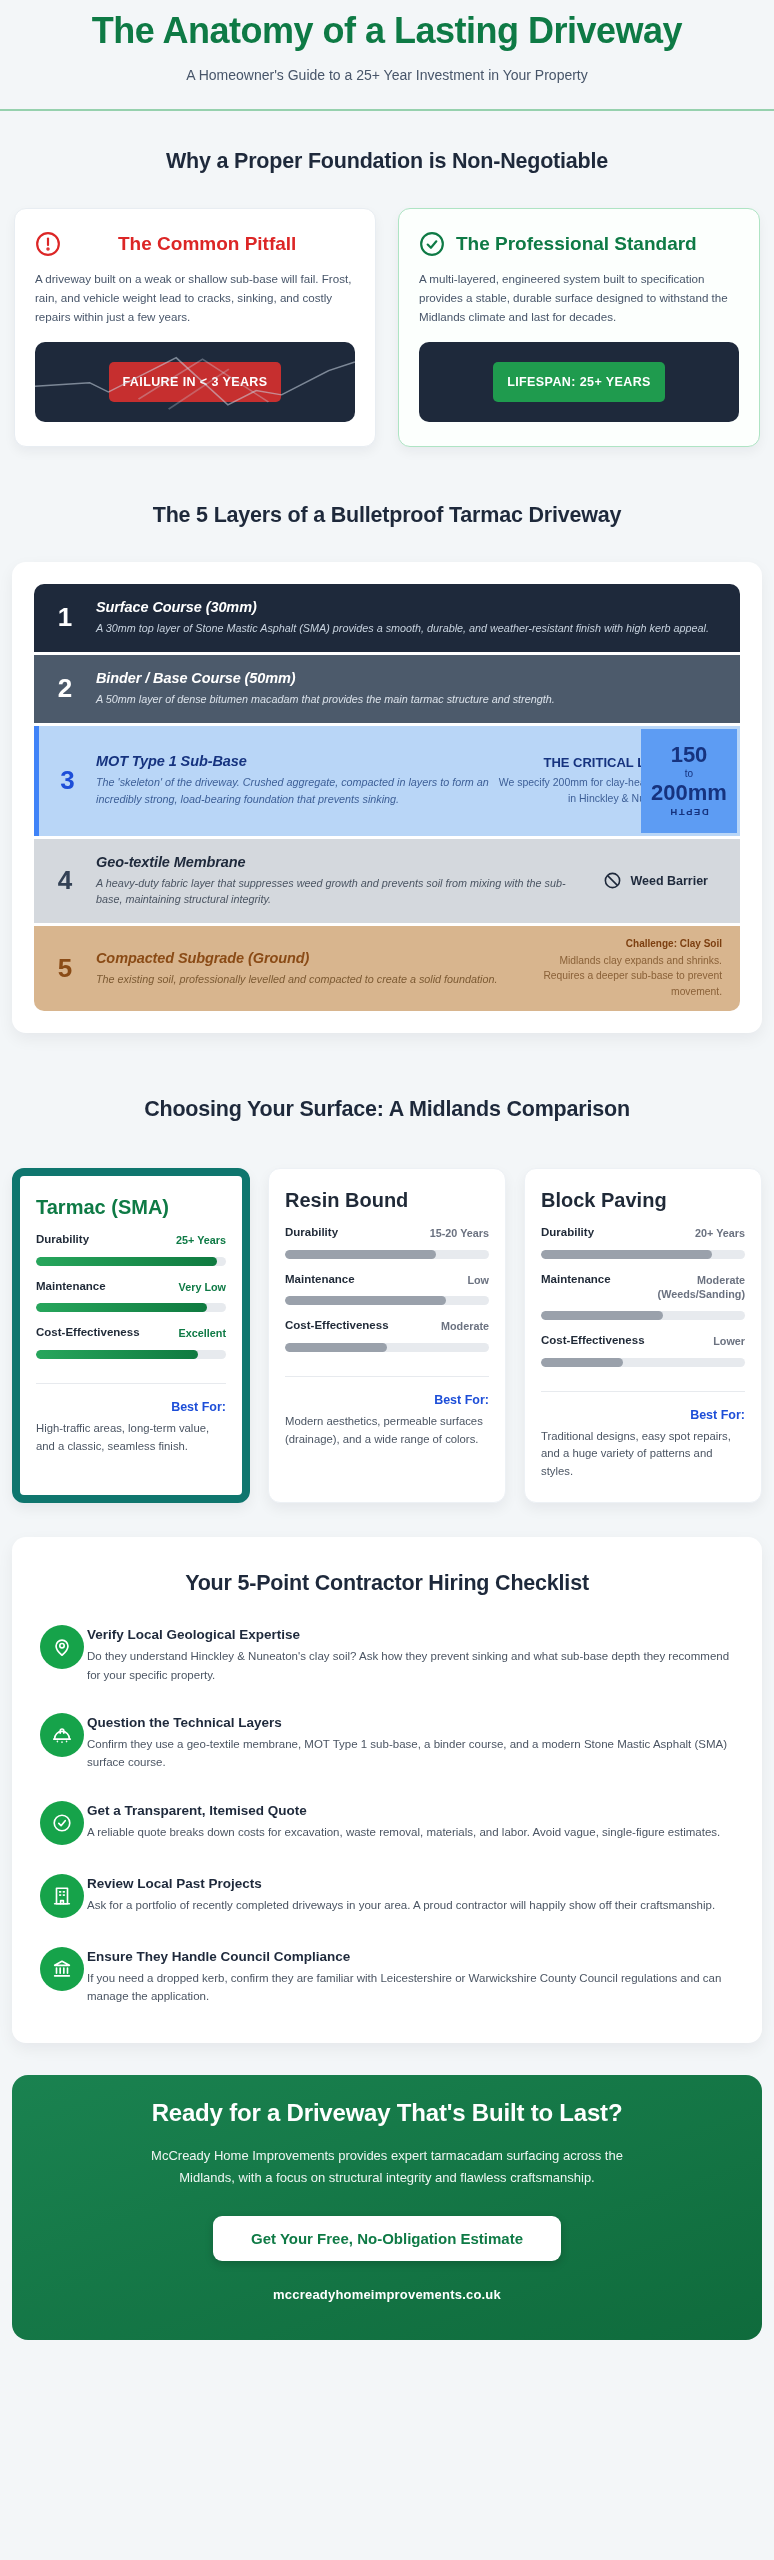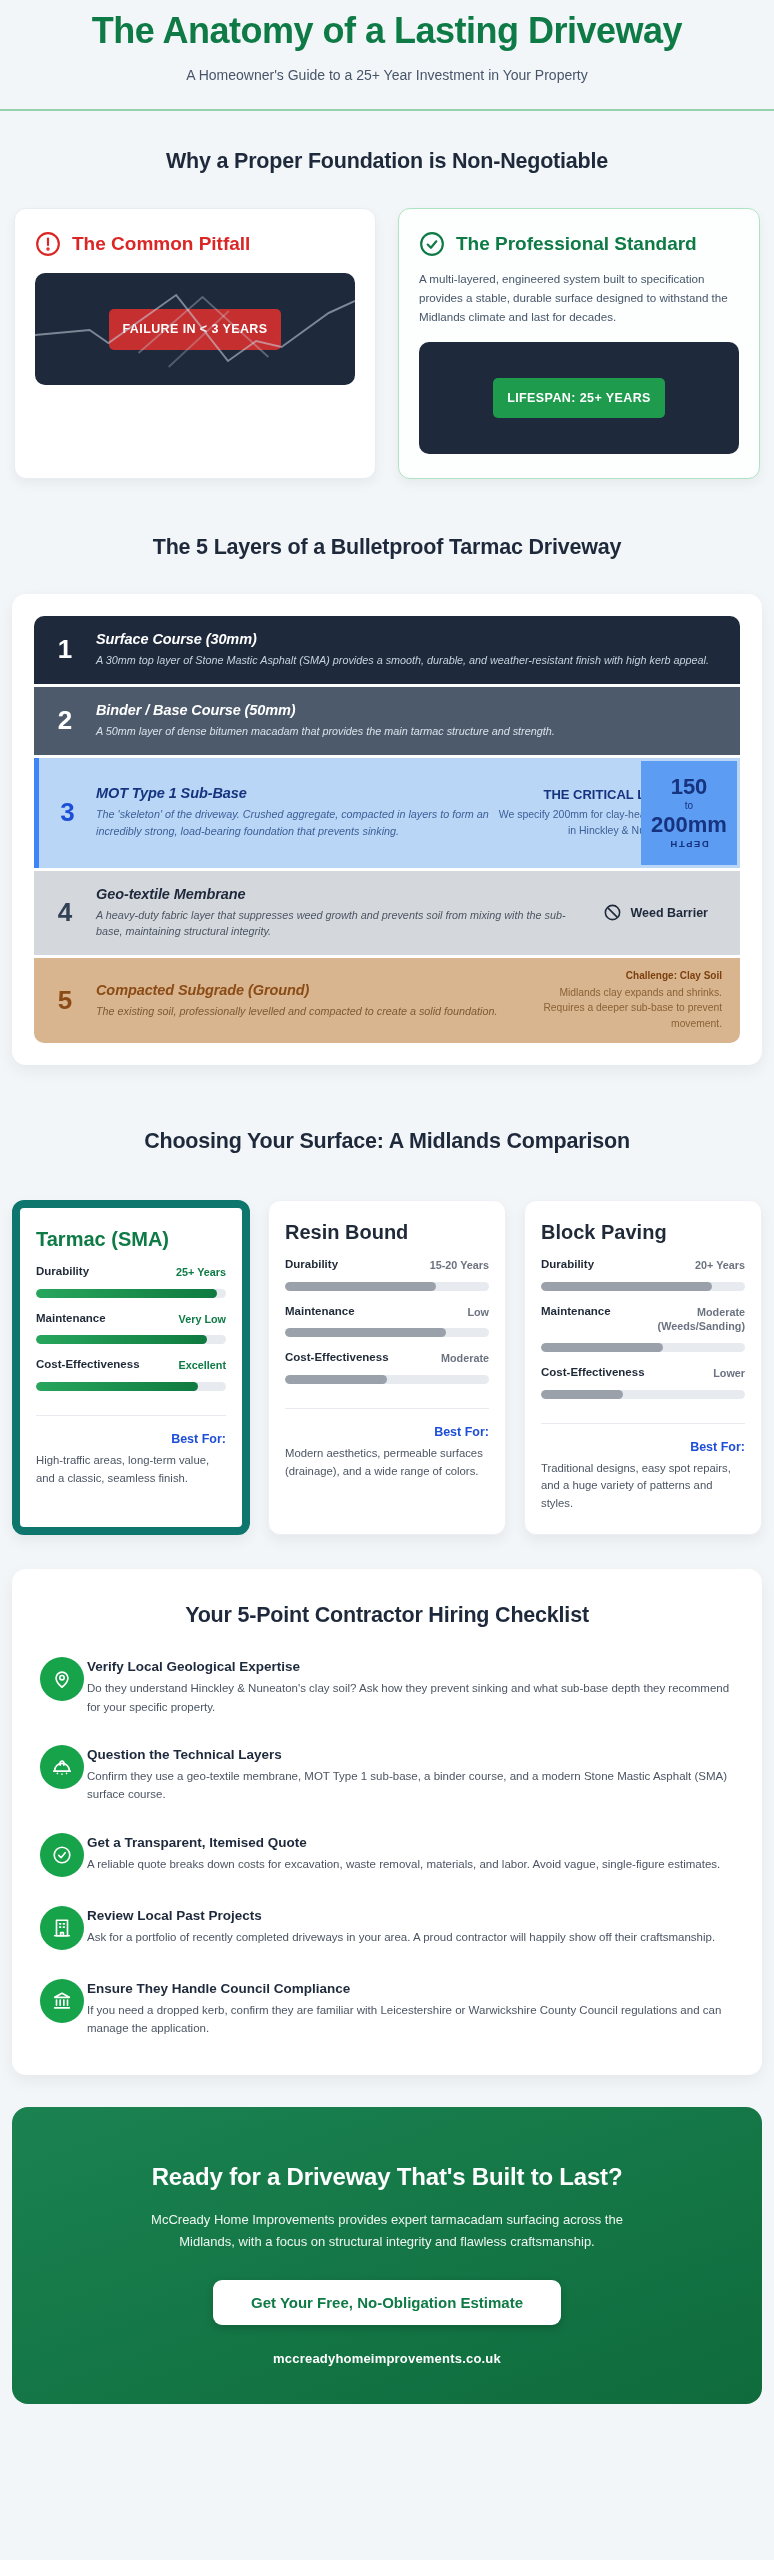--- a/index.html
+++ b/index.html
@@ -45,27 +45,27 @@
   
   .s-foundation{margin-top:38px;}
   .cards2{display:grid;grid-template-columns:1fr 1fr;gap:22px;padding:0 14px;margin-top:34px;}
   .card{
     background:#fff;border:1px solid #e8edf2;border-radius:12px;
     padding:22px 20px 24px;box-shadow:0 5px 12px rgba(15,23,42,.05);
   }
   .card.pro{border:1px solid #aee4c4;background:#fcfffd;}
   .card-head{display:flex;align-items:center;gap:11px;}
   .card-title{font-size:19px;font-weight:800;line-height:1.2;}
-  .card.pitfall .card-title{color:var(--red);}
+  .card.pitfall .card-title{color:var(--red);margin-left:46px;}
   .card.pro .card-title{color:var(--green);}
   .card-ic{flex:none;width:26px;height:26px;}
   .card-body{margin-top:13px;font-size:11.6px;line-height:1.6;color:var(--body-gray);}
   .panel{
     position:relative;margin-top:16px;background:var(--navy);border-radius:10px;
-    height:112px;display:flex;align-items:center;justify-content:center;overflow:hidden;
+    height:80px;display:flex;align-items:center;justify-content:center;overflow:hidden;
   }
   .crack{position:absolute;inset:0;width:100%;height:100%;z-index:3;pointer-events:none;}
   .panel-badge{
     position:relative;z-index:2;border-radius:5px;color:#fff;font-weight:800;
     font-size:12.5px;letter-spacing:.4px;padding:10px 14px;line-height:1.65;max-width:58%;
   }
   .panel-badge.red{background:var(--red-badge);}
   .panel-badge.green{background:var(--green-bright);}
 
   
@@ -155,21 +155,21 @@
     display:flex;align-items:center;justify-content:center;color:#fff;
   }
   .ctext{padding-top:2px;}
   .ctitle{font-size:13.5px;font-weight:800;color:var(--navy);}
   .cdesc{font-size:11.5px;color:#4b5563;line-height:1.6;margin-top:5px;}
 
   
   .cta{
     margin:32px 12px 2px;border-radius:16px;text-align:center;color:#fff;
     background:linear-gradient(160deg,#1a8250,#0f6b3c);
-    padding:56px 40px 38px;
+    padding:24px 40px 38px;
   }
   .cta-h{margin:0;font-size:24px;font-weight:800;letter-spacing:-.2px;}
   .cta-p{margin:18px auto 0;max-width:530px;font-size:13px;line-height:1.65;color:rgba(255,255,255,.93);}
   .cta-btn{
     display:inline-block;margin-top:28px;background:#fff;color:var(--green);
     font-family:inherit;font-weight:800;font-size:15px;padding:14px 38px;border-radius:9px;
     border:none;cursor:pointer;box-shadow:0 3px 9px rgba(0,0,0,.18);
   }
   .cta-url{margin-top:26px;font-weight:800;font-size:13px;letter-spacing:.2px;}
   svg{display:block;}
@@ -193,20 +193,21 @@
         <div class="card-head">
           <span class="card-ic">
             <svg viewBox="0 0 24 24" width="26" height="26" fill="none" stroke="#dc2626" stroke-width="2" stroke-linecap="round">
               <circle cx="12" cy="12" r="10"></circle>
                 <line x1="12" y1="7" x2="12" y2="13"></line>
                 <circle cx="12" cy="16.6" r="0.6" fill="#dc2626"></circle>
             </svg>
           </span>
           <span class="card-title">The Common Pitfall</span>
         </div>
+        <div class="card-body">A driveway built on a weak or shallow sub-base will fail. Frost, rain, and vehicle weight lead to cracks, sinking, and costly repairs within just a few years.</div>
         <div class="panel">
           <div class="panel-badge red">FAILURE IN &lt; 3 YEARS</div>
           <svg class="crack" viewBox="0 0 340 112" preserveAspectRatio="none">
             <polyline points="0,62 58,57 78,70 150,22 205,88 235,68 262,74 312,40 340,28" fill="none" stroke="rgba(203,213,225,0.55)" stroke-width="2"></polyline>
             <polyline points="110,80 178,24 248,84" fill="none" stroke="rgba(203,213,225,0.35)" stroke-width="2"></polyline>
             <polyline points="142,94 206,38" fill="none" stroke="rgba(203,213,225,0.3)" stroke-width="2"></polyline>
           </svg>
         </div>
       </div>
 

